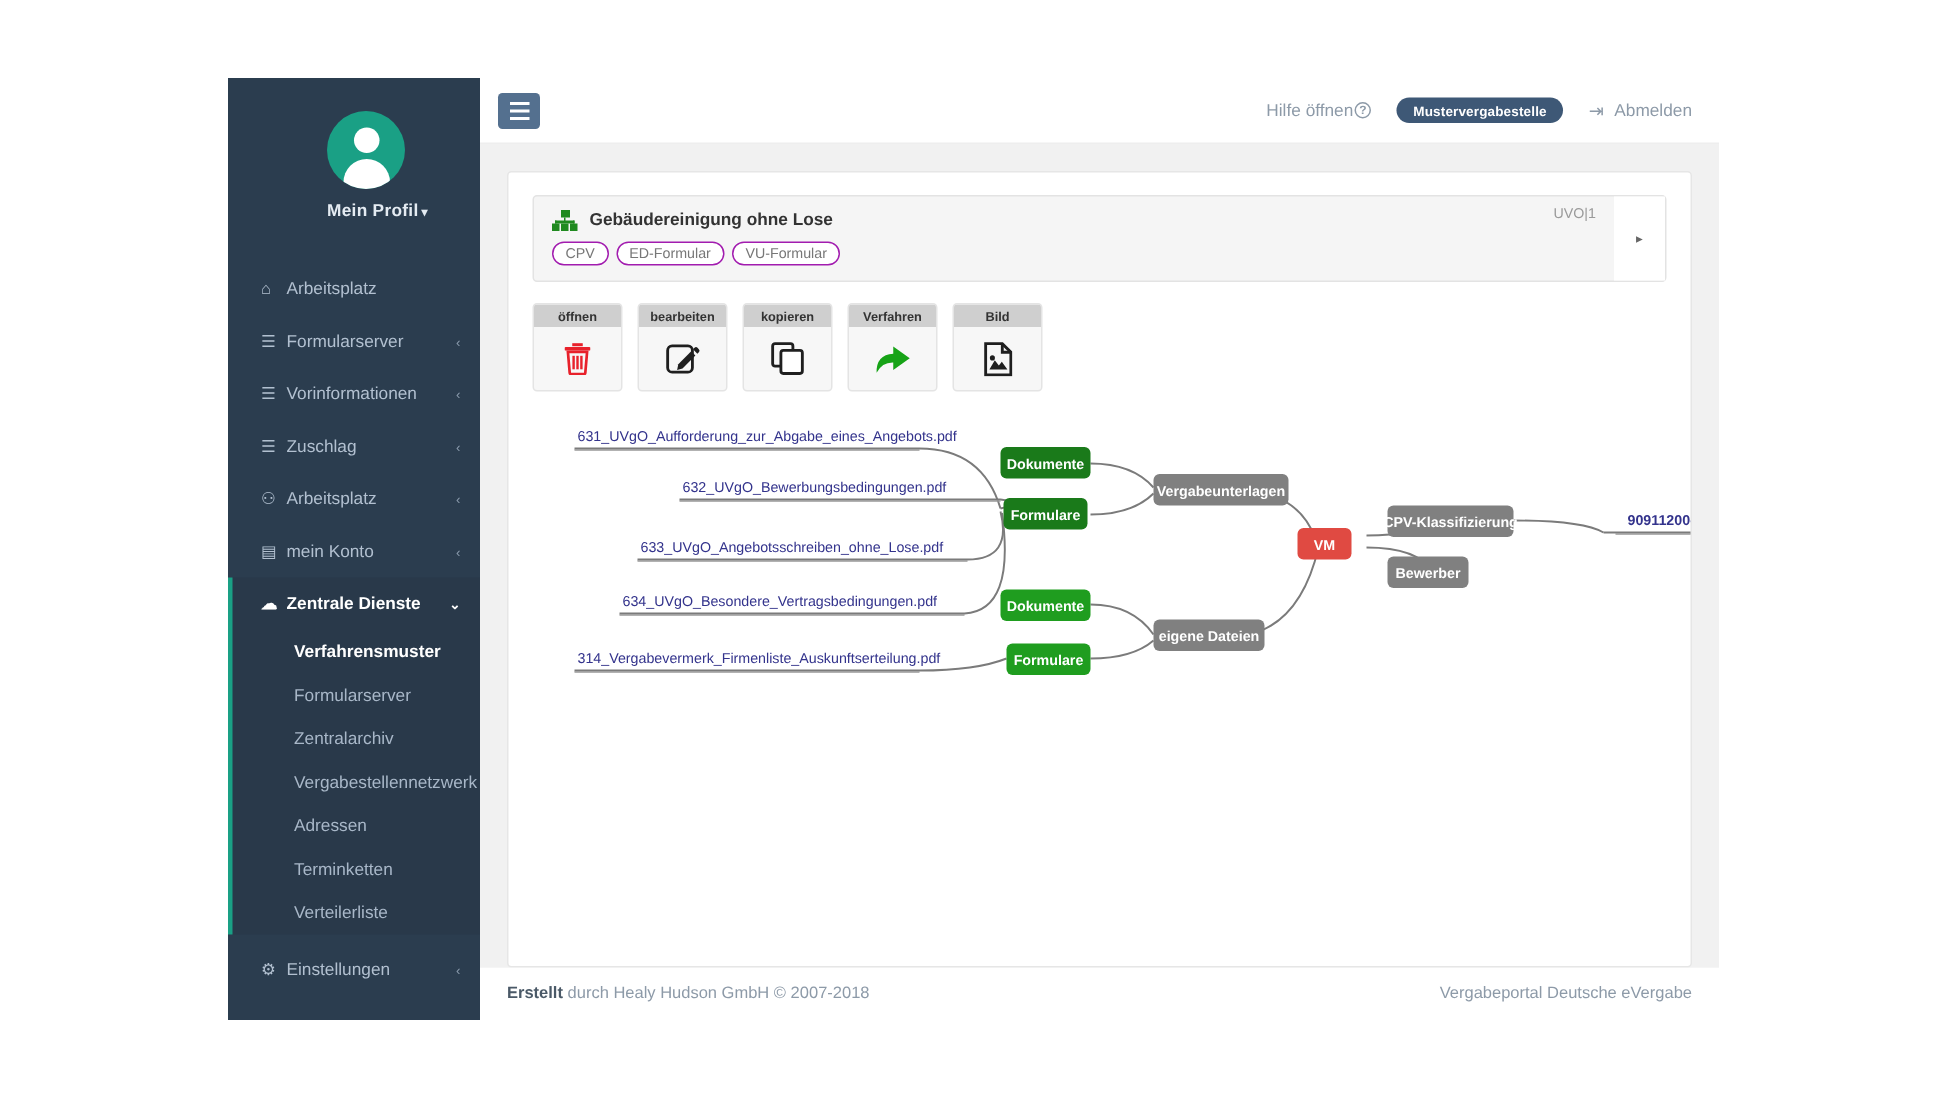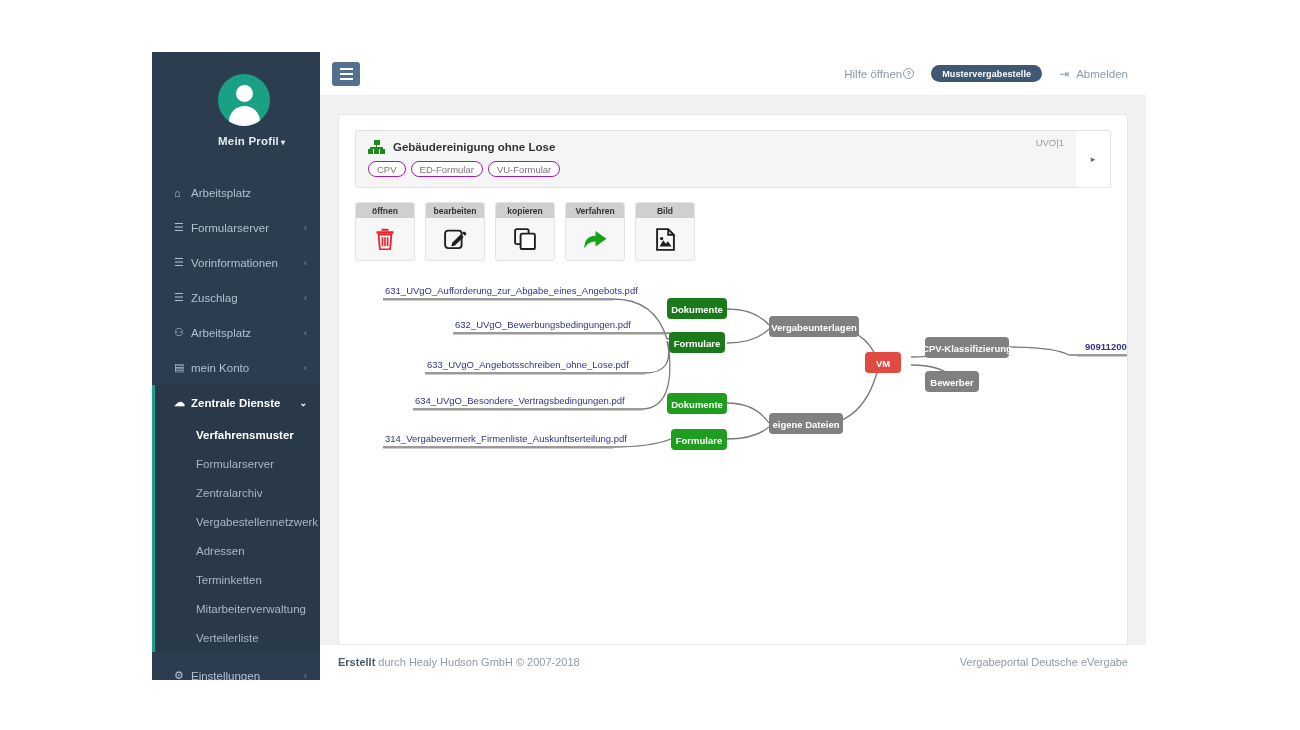--- a/index.html
+++ b/index.html
@@ -368,21 +368,20 @@
         <span class="chev">⌄</span>
       </div>
 
       <div class="subnav">
         <div class="sub-item cur">Verfahrensmuster</div>
         <div class="sub-item">Formularserver</div>
         <div class="sub-item">Zentralarchiv</div>
         <div class="sub-item">Vergabestellennetzwerk</div>
         <div class="sub-item">Adressen</div>
         <div class="sub-item">Terminketten</div>
-        <div class="sub-item">Mitarbeiterverwaltung</div>
         <div class="sub-item">Verteilerliste</div>
       </div>
 
       <div class="nav-item" style="margin-top:6px">
         <span class="ico">⚙</span>
         <span class="lbl">Einstellungen</span>
         <span class="chev">‹</span>
       </div>
 
     </div>

